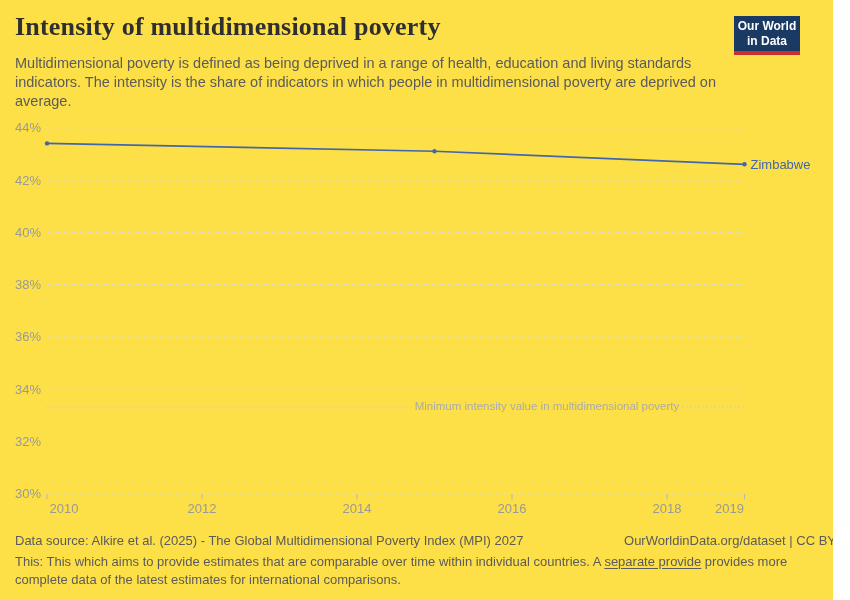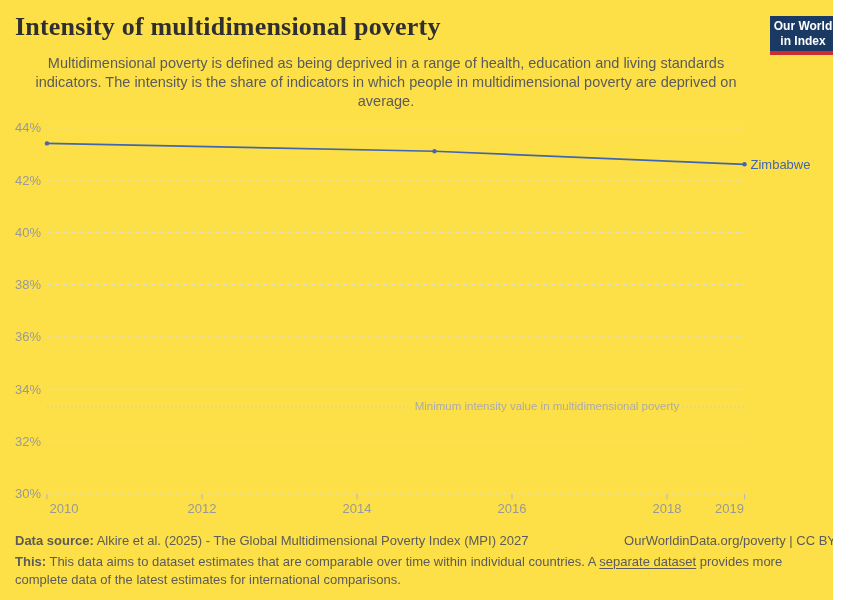--- a/index.html
+++ b/index.html
@@ -6,47 +6,47 @@
   .page{
     position:relative;width:833px;height:600px;background:#fde047;overflow:hidden;
     font-family:"Liberation Sans","DejaVu Sans",sans-serif;
   }
   .title{
     position:absolute;left:15px;top:12px;margin:0;
     font-family:"Liberation Serif","DejaVu Serif",serif;
     font-size:26px;font-weight:700;color:#2f2f2f;letter-spacing:.2px;
   }
   .logo{
-    position:absolute;left:770px;top:16px;width:66px;
+    position:absolute;left:734px;top:16px;width:66px;
     background:#1a3a63;border-bottom:4px solid #cb2d30;
     color:#ffffff;text-align:center;font-weight:700;font-size:12px;line-height:15px;
     padding:3px 0 2px 0;cursor:pointer;
   }
   .subtitle{
     position:absolute;left:15px;top:54px;margin:0;width:742px;
-    font-size:14.5px;line-height:19px;color:#5b5b5b;text-align:center;
+    font-size:14.5px;line-height:19px;color:#5b5b5b;
   }
   #chart{position:absolute;left:0;top:0;font-family:"Liberation Sans","DejaVu Sans",sans-serif;}
   .footer{position:absolute;left:15px;top:532px;width:821px;color:#5b5b5b;font-size:13px;}
   .src-row{display:flex;justify-content:space-between;line-height:17px;}
-  .b{font-weight:700;}
+  .b{font-weight:400;}
   .note{margin-top:4px;width:780px;line-height:18px;}
   .note-link{text-decoration:underline;text-underline-offset:2px;cursor:pointer;}
   .credit a,.link-plain{color:inherit;text-decoration:none;cursor:pointer;}
 </style>
 </head>
 <body>
 
 <div class="page">
 
   <h1 class="title">Intensity of multidimensional poverty</h1>
 
   <div class="logo">
     <div>Our World</div>
-    <div>in Index</div>
+    <div>in Data</div>
   </div>
 
   <p class="subtitle">Multidimensional poverty is defined as being deprived in a range of health, education and living standards indicators. The intensity is the share of indicators in which people in multidimensional poverty are deprived on average.</p>
 
   <svg id="chart" width="850" height="528" viewBox="0 0 850 528">
       <line x1="47" x2="744.5" y1="127.7" y2="127.7" stroke="#dcdcdc" stroke-width="1" stroke-dasharray="4 4"></line>
       <text x="41" y="132.2" text-anchor="end" fill="#999999" font-size="13">44%</text>
       <line x1="47" x2="744.5" y1="180.0142857142857" y2="180.0142857142857" stroke="#dcdcdc" stroke-width="1" stroke-dasharray="4 4"></line>
       <text x="41" y="184.5142857142857" text-anchor="end" fill="#999999" font-size="13">42%</text>
       <line x1="47" x2="744.5" y1="232.32857142857142" y2="232.32857142857142" stroke="#dcdcdc" stroke-width="1" stroke-dasharray="4 4"></line>
@@ -79,18 +79,18 @@
       <polyline points="47,143.39428571428576 434.5,151.24142857142854 744.5,164.31999999999996" fill="none" stroke="#4266ae" stroke-width="1.7" stroke-linecap="round"></polyline>
       <circle cx="47" cy="143.39428571428576" r="2.2" fill="#4266ae"></circle>
       <circle cx="434.5" cy="151.24142857142854" r="2.2" fill="#4266ae"></circle>
       <circle cx="744.5" cy="164.31999999999996" r="2.2" fill="#4266ae"></circle>
       <text x="750.5" y="168.81999999999996" fill="#4266ae" font-size="13">Zimbabwe</text>
     </svg>
 
   <div class="footer">
     <div class="src-row">
       <div><span class="b">Data source:</span><span> Alkire et al. (2025) - The Global Multidimensional Poverty Index (MPI) 2027</span></div>
-      <div class="credit"><span class="link-plain">OurWorldinData.org/poverty</span><span> | </span><span class="link-plain">CC BY</span></div>
+      <div class="credit"><span class="link-plain">OurWorldinData.org/dataset</span><span> | </span><span class="link-plain">CC BY</span></div>
     </div>
-    <div class="note"><span class="b">This:</span><span> This data aims to dataset estimates that are comparable over time within individual countries. A </span><span class="note-link">separate dataset</span><span> provides more complete data of the latest estimates for international comparisons.</span></div>
+    <div class="note"><span class="b">This:</span><span> This which aims to provide estimates that are comparable over time within individual countries. A </span><span class="note-link">separate provide</span><span> provides more complete data of the latest estimates for international comparisons.</span></div>
   </div>
 
 </div>
 
 </body></html>

